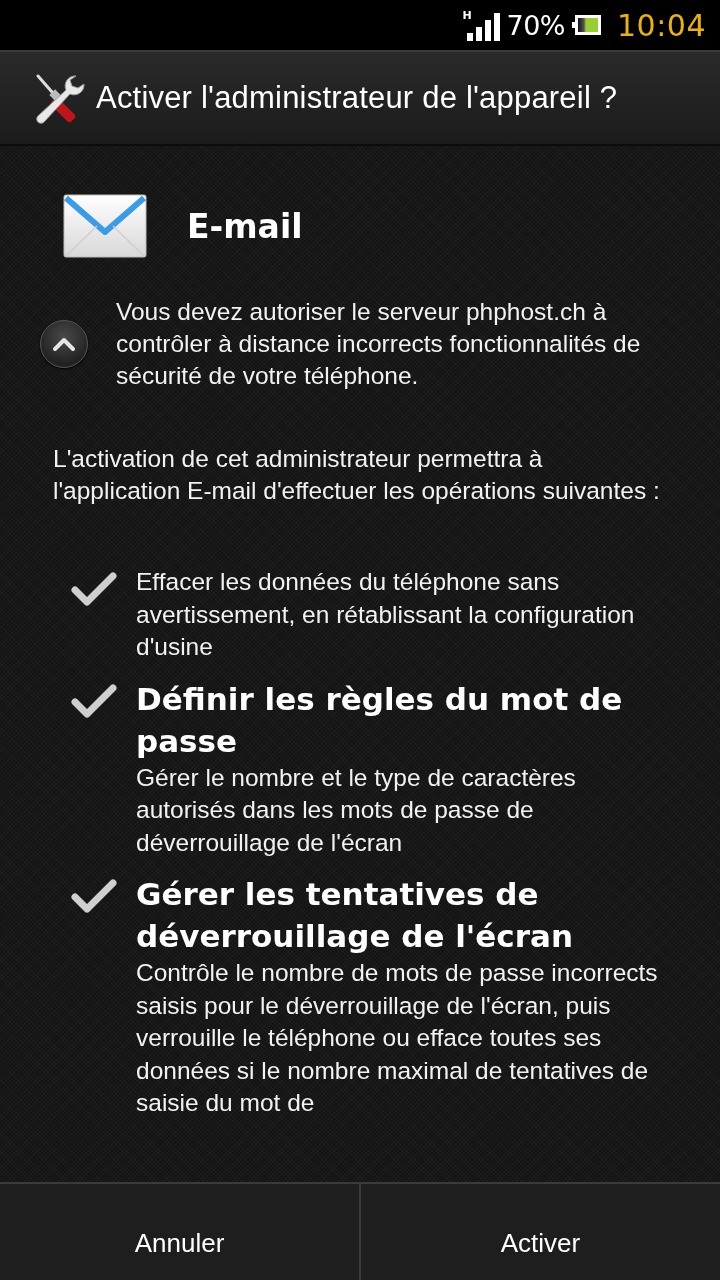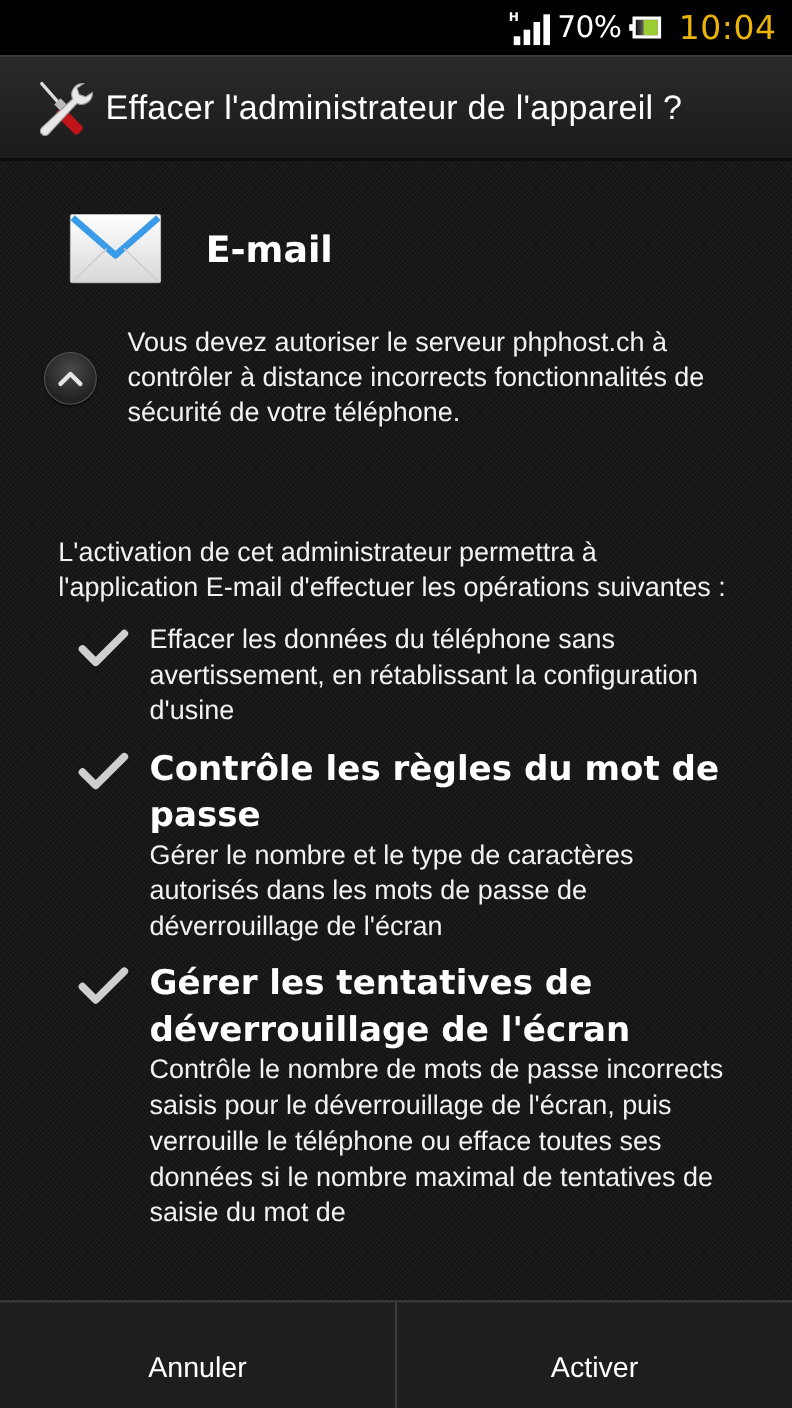--- a/index.html
+++ b/index.html
@@ -26,21 +26,21 @@
                         repeating-linear-gradient(-45deg, rgba(255,255,255,0.025) 0 1px, transparent 1px 3px); }
 
     .app-row { position: absolute; left: 38px; top: 48px; height: 64px; display: flex; align-items: center; padding-left: 25px; }
     .app-icon { width: 84px; height: 64px; }
     .app-name { font-size: 33px; font-weight: bold; margin-left: 40px; }
 
     .warning { position: absolute; left: 40px; top: 150px; width: 650px; display: flex; align-items: center; }
     .collapse-btn { width: 48px; height: 48px; border-radius: 50%; background: radial-gradient(circle at 50% 35%, #4a4a4a, #222 70%); border: 1px solid #555; box-shadow: 0 1px 2px #000; display: flex; align-items: center; justify-content: center; flex-shrink: 0; }
     .warn-text { margin-left: 28px; font-size: 24.5px; line-height: 32px; color: #f2f2f2; font-family: "Liberation Sans", "DejaVu Sans", sans-serif; }
 
-    .intro { position: absolute; left: 53px; top: 297px; width: 620px; font-size: 24.5px; line-height: 32px; color: #f2f2f2; font-family: "Liberation Sans", "DejaVu Sans", sans-serif; margin-top: 44px; }
+    .intro { position: absolute; left: 53px; top: 297px; width: 620px; font-size: 24.5px; line-height: 32px; color: #f2f2f2; font-family: "Liberation Sans", "DejaVu Sans", sans-serif; }
 
     .policies { position: absolute; left: 70px; top: 420px; width: 600px; }
     .policy { display: flex; margin-bottom: 14px; }
     .check { width: 48px; height: 40px; margin-top: 4px; flex-shrink: 0; }
     .policy-body { margin-left: 18px; width: 530px; }
     .policy-title { font-size: 31px; font-weight: bold; line-height: 42px; color: #fff; }
     .policy-desc { font-size: 24.5px; line-height: 32.5px; color: #f2f2f2; font-family: "Liberation Sans", "DejaVu Sans", sans-serif; }
 
     .buttonbar { position: absolute; left: 0; top: 1182px; width: 720px; height: 120px; background: #1e1e1e; border-top: 2px solid #3b3b3b; display: flex; }
     .btn { flex: 1; display: flex; align-items: center; justify-content: center; font-size: 26px; color: #fff; font-family: "Liberation Sans", "DejaVu Sans", sans-serif; cursor: pointer; }
@@ -66,21 +66,21 @@
 
 <div class="titlebar">
   <svg class="title-icon" viewBox="0 0 56 56">
 
     <line x1="8" y1="6" x2="22" y2="22" stroke="#ddd" stroke-width="3" stroke-linecap="round"></line>
     <rect x="28" y="26" width="10" height="28" rx="3" fill="#c0141a" transform="rotate(-45 33 40)"></rect>
     <rect x="21" y="21" width="8" height="8" fill="#bbb" transform="rotate(-45 25 25)"></rect>
 
     <path d="M46 6 a10 10 0 0 0 -10 14 L8 46 a4 4 0 0 0 6 6 L40 24 a10 10 0 0 0 14 -10 l-6 4 -6 -2 -2 -6 z" fill="#e8e8e8" stroke="#999" stroke-width="1"></path>
   </svg>
-  <span class="title-text">Effacer l'administrateur de l'appareil ?</span>
+  <span class="title-text">Activer l'administrateur de l'appareil ?</span>
 </div>
 
 <div class="content">
 
   <div class="app-row">
     <svg class="app-icon" viewBox="0 0 84 64">
       <defs>
         <linearGradient id="env" x1="0" y1="0" x2="0" y2="1">
           <stop offset="0" stop-color="#ffffff"></stop>
           <stop offset="1" stop-color="#d8d8d8"></stop>
@@ -111,21 +111,21 @@
       </svg>
       <div class="policy-body">
         <div class="policy-desc">Effacer les données du téléphone sans avertissement, en rétablissant la configuration d'usine</div>
       </div>
     </div>
     <div class="policy">
       <svg class="check" viewBox="0 0 48 40">
         <path d="M5 20 L17 32 L43 6" fill="none" stroke="#cfcfcf" stroke-width="7" stroke-linecap="round" stroke-linejoin="round"></path>
       </svg>
       <div class="policy-body">
-        <div class="policy-title">Contrôle les règles du mot de passe</div>
+        <div class="policy-title">Définir les règles du mot de passe</div>
         <div class="policy-desc">Gérer le nombre et le type de caractères autorisés dans les mots de passe de déverrouillage de l'écran</div>
       </div>
     </div>
     <div class="policy">
       <svg class="check" viewBox="0 0 48 40">
         <path d="M5 20 L17 32 L43 6" fill="none" stroke="#cfcfcf" stroke-width="7" stroke-linecap="round" stroke-linejoin="round"></path>
       </svg>
       <div class="policy-body">
         <div class="policy-title">Gérer les tentatives de déverrouillage de l'écran</div>
         <div class="policy-desc">Contrôle le nombre de mots de passe incorrects saisis pour le déverrouillage de l'écran, puis verrouille le téléphone ou efface toutes ses données si le nombre maximal de tentatives de saisie du mot de</div>

